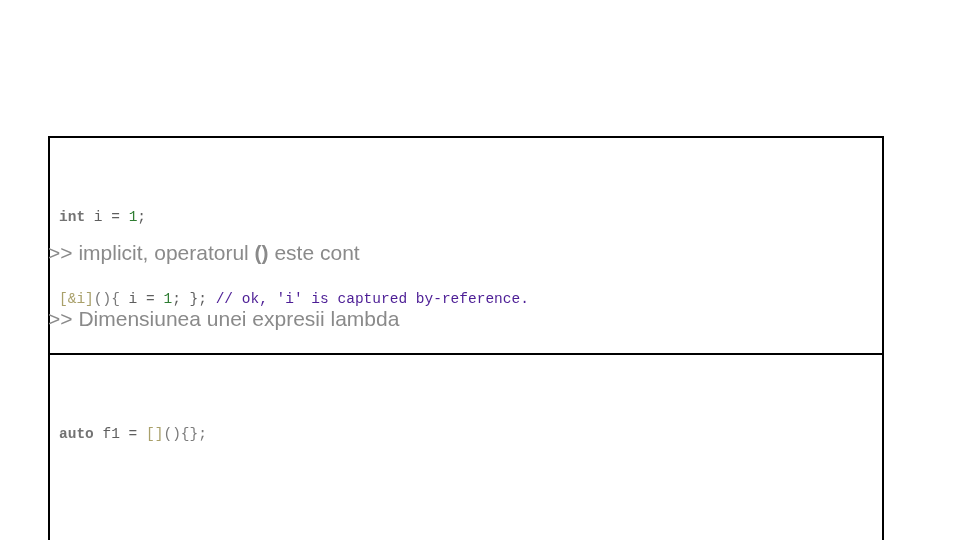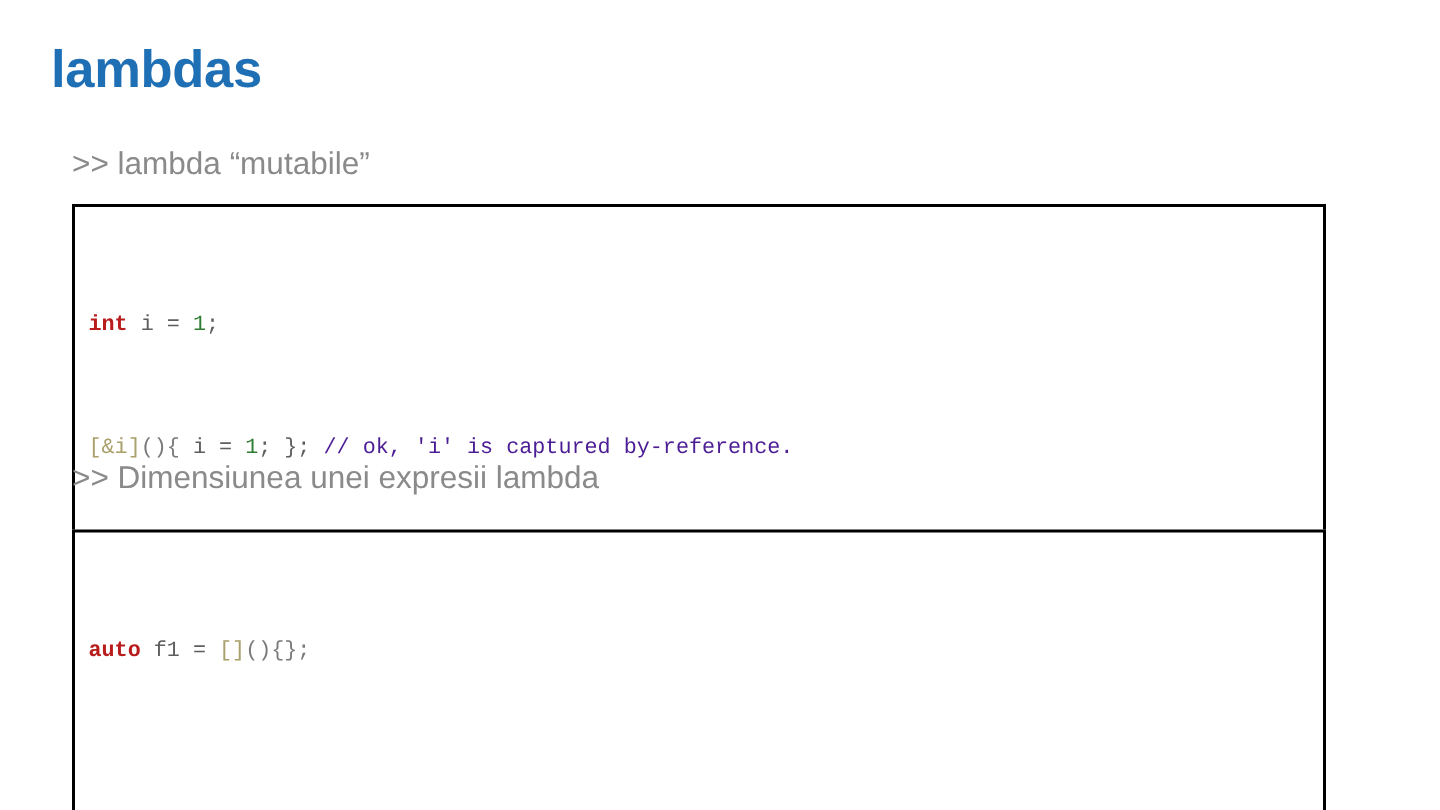--- a/index.html
+++ b/index.html
@@ -73,51 +73,50 @@
 
   #code-block-mutable { top: 136px; }
   #code-block-size    { top: 353px; }
 
   .code-line {
     white-space: pre;
     min-height: 20.5px;
   }
 
   
-  .k   { color: #b91c1c; font-weight: bold; text-align: center; }  
+  .k   { color: #737373; font-weight: bold; text-align: center; }  
   .id  { color: #5E5E5E; }                      
   .num { color: #2E7D32; }                      
   .cap { color: #A9A06A; }                      
   .cm  { color: #4c1d95; }                      
   .pn  { color: #7A7A7A; }                      
 </style>
 </head>
 <body>
 
 <div class="slide">
 
-  <div class="slide-title">lambdas</div>
 
-  <div class="bullet" id="bullet-mutabile">
-    <span class="marker">&gt;&gt;</span>
-    <span class="txt-gray">lambda “mutabile”</span>
-  </div>
 
   <div class="code-block" id="code-block-mutable">
 
     <div class="code-line"><span class="k">int</span><span class="id"> i = </span><span class="num">1</span><span class="id">;</span></div>
 
     <div class="code-line"><span class="cap">[&amp;i]</span><span class="pn">(){</span><span class="id"> i = </span><span class="num">1</span><span class="id">; };</span><span class="cm"> // ok, 'i' is captured by-reference.</span></div>
 
     <div class="code-line"><span class="cap">[i]</span><span class="pn">(){</span><span class="id"> i = </span><span class="num">1</span><span class="id">; };</span><span class="cm"> // ERROR: assignment of read-only variable 'i'.</span></div>
 
     <div class="code-line"><span class="cap">[i]</span><span class="pn">()</span><span class="k"> mutable </span><span class="pn">{</span><span class="id"> i = </span><span class="num">1</span><span class="id">; };</span><span class="cm"> // ok.</span></div>
 
   </div>
 
+  <div class="bullet" id="bullet-implicit">
+    <span class="marker">&gt;&gt;</span>
+    <span class="txt-gray">implicit, operatorul </span><b class="txt-gray">()</b><span class="txt-gray"> este cont</span>
+  </div>
 
 
   <div class="bullet" id="bullet-dim">
     <span class="marker">&gt;&gt;</span>
     <span class="txt-gray">Dimensiunea unei expresii lambda</span>
   </div>
 
   <div class="code-block" id="code-block-size">
 
     <div class="code-line"><span class="k">auto</span><span class="id"> f1 = </span><span class="cap">[]</span><span class="pn">(){};</span></div>

